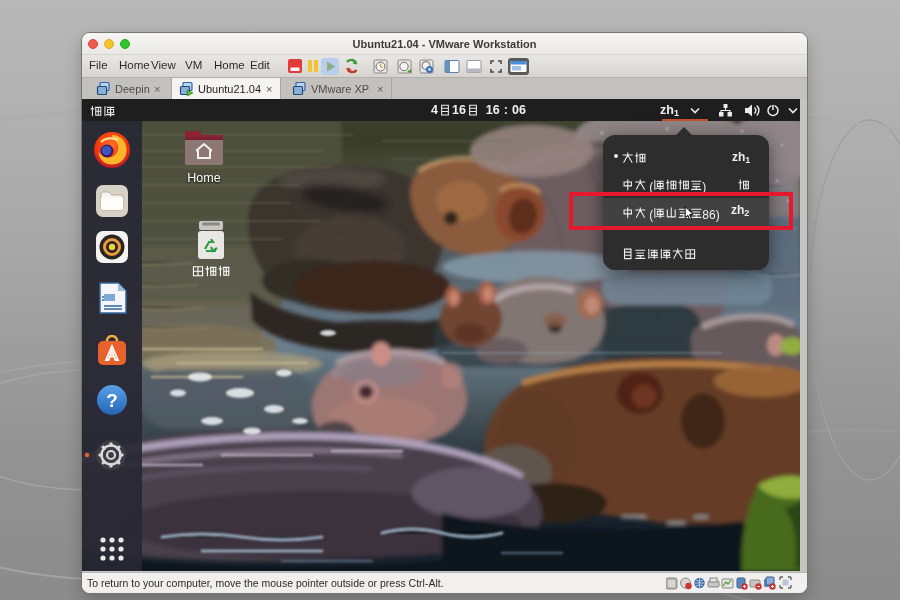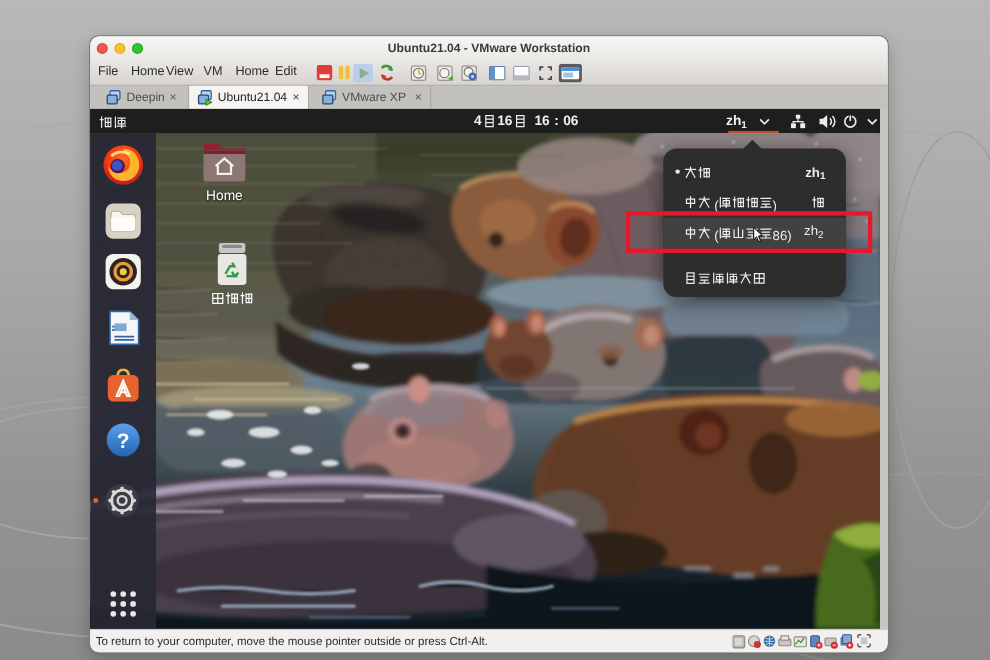--- a/index.html
+++ b/index.html
@@ -459,21 +459,21 @@
  <div class="abs" style="left:0px;top:63px;width:166px;height:28px;background:#414141"></div>
  <div class="abs" style="left:19px;top:70px"><svg width="24" height="13.5" viewBox="0 -1 24 13.5" style="overflow:visible">
               <path transform="translate(0.0,0) scale(1.150)" d="M5,0.6 V9.4 M1.8,2.6 H8.2 V6 H1.8 Z" fill="none" stroke="#ededed" stroke-width="0.95" stroke-linecap="round"></path>
               <path transform="translate(12.5,0) scale(1.150)" d="M1,2.6 H9 M5,0.8 V2.6 M4.9,2.8 L1.6,9 M5.1,2.8 L8.6,9" fill="none" stroke="#ededed" stroke-width="0.95" stroke-linecap="round"></path>
             </svg><span style="color:#ededed;font-size:12px"> (</span><svg width="49" height="13.5" viewBox="0 -1 49 13.5" style="overflow:visible">
               <path transform="translate(0.0,0) scale(1.150)" d="M1.6,1.2 V9 M3.4,2 H9 M3.8,3.8 H8.8 M3.8,3.8 V6.4 H8.8 V3.8 M2.8,8 H9.4 M6.3,2 V9.3" fill="none" stroke="#ededed" stroke-width="0.95" stroke-linecap="round"></path>
               <path transform="translate(12.5,0) scale(1.150)" d="M1.6,2.5 V8.6 M5,0.8 V8.6 M8.4,2.5 V8.6 M1.6,8.6 H8.4" fill="none" stroke="#ededed" stroke-width="0.95" stroke-linecap="round"></path>
               <path transform="translate(25.0,0) scale(1.150)" d="M1,2 H9 M2,4.3 H8 M2,6.6 H8 M1,9 H9 M5,6.6 V9" fill="none" stroke="#ededed" stroke-width="0.95" stroke-linecap="round"></path>
               <path transform="translate(37.5,0) scale(1.150)" d="M1,2 H9 M2,4.3 H8 M2,6.6 H8 M1,9 H9 M5,6.6 V9" fill="none" stroke="#ededed" stroke-width="0.95" stroke-linecap="round"></path>
             </svg><span style="color:#ededed;font-size:12px">86)</span></div>
- <div class="abs" style="left:128px;top:68px;color:#ededed;font-size:12px;font-weight:normal">zh<span style="font-size:9px;vertical-align:-2px">2</span></div>
+ <div class="abs" style="left:128px;top:68px;color:#ededed;font-size:12px;font-weight:bold">zh<span style="font-size:9px;vertical-align:-2px">2</span></div>
  <div class="abs" style="left:19px;top:111px"><svg width="74" height="13.5" viewBox="0 -1 74 13.5" style="overflow:visible">
               <path transform="translate(0.0,0) scale(1.150)" d="M2.2,1 H7.8 V9.2 H2.2 Z M2.2,3.6 H7.8 M2.2,6.3 H7.8" fill="none" stroke="#ededed" stroke-width="0.95" stroke-linecap="round"></path>
               <path transform="translate(12.5,0) scale(1.150)" d="M1,2 H9 M2,4.3 H8 M2,6.6 H8 M1,9 H9 M5,6.6 V9" fill="none" stroke="#ededed" stroke-width="0.95" stroke-linecap="round"></path>
               <path transform="translate(25.0,0) scale(1.150)" d="M1.6,1.2 V9 M3.4,2 H9 M3.8,3.8 H8.8 M3.8,3.8 V6.4 H8.8 V3.8 M2.8,8 H9.4 M6.3,2 V9.3" fill="none" stroke="#ededed" stroke-width="0.95" stroke-linecap="round"></path>
               <path transform="translate(37.5,0) scale(1.150)" d="M1.6,1.2 V9 M3.4,2 H9 M3.8,3.8 H8.8 M3.8,3.8 V6.4 H8.8 V3.8 M2.8,8 H9.4 M6.3,2 V9.3" fill="none" stroke="#ededed" stroke-width="0.95" stroke-linecap="round"></path>
               <path transform="translate(50.0,0) scale(1.150)" d="M1,2.6 H9 M5,0.8 V2.6 M4.9,2.8 L1.6,9 M5.1,2.8 L8.6,9" fill="none" stroke="#ededed" stroke-width="0.95" stroke-linecap="round"></path>
               <path transform="translate(62.5,0) scale(1.150)" d="M1.2,1.5 H8.8 V9 H1.2 Z M1.2,5.2 H8.8 M5,1.5 V9" fill="none" stroke="#ededed" stroke-width="0.95" stroke-linecap="round"></path>
             </svg></div>
 </div>
 <div class="abs" style="left:487px;top:93px;width:224px;height:38px;border:4px solid #e6182d"></div>

